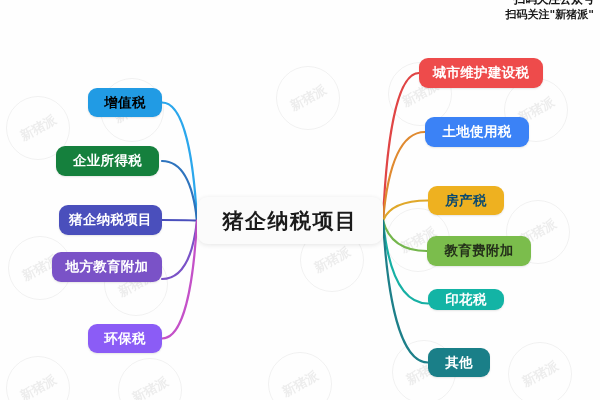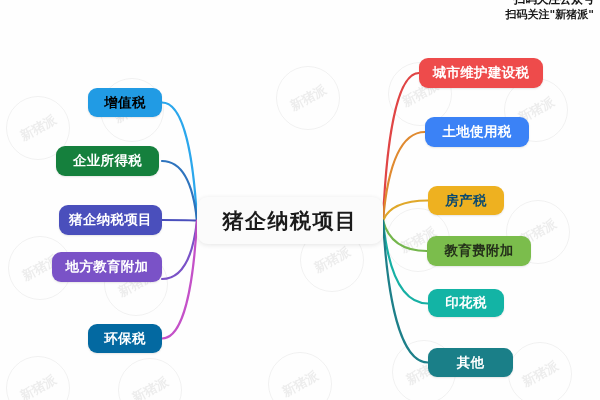--- a/index.html
+++ b/index.html
@@ -221,38 +221,38 @@
       </div>
       <div class="node" style="left: 56px; top: 146px; width: 103px; height: 30px; background: #15803d; color: rgb(255, 255, 255);">
         <span>企业所得税</span>
       </div>
       <div class="node" style="left: 59px; top: 205px; width: 103px; height: 30px; background: rgb(74, 79, 188); color: rgb(255, 255, 255);">
         <span>猪企纳税项目</span>
       </div>
       <div class="node" style="left: 52px; top: 252px; width: 110px; height: 30px; background: rgb(122, 82, 199); color: rgb(255, 255, 255);">
         <span>地方教育附加</span>
       </div>
-      <div class="node" style="left: 88px; top: 324px; width: 74px; height: 29px; background: #0369a1; color: rgb(255, 255, 255);">
+      <div class="node" style="left: 88px; top: 324px; width: 74px; height: 29px; background: #8b5cf6; color: rgb(255, 255, 255);">
         <span>环保税</span>
       </div>
     </div>
   <div id="nodes-right">
       <div class="node" style="left: 419px; top: 58px; width: 124px; height: 30px; background: rgb(238, 75, 75); color: rgb(255, 255, 255);">
         <span>城市维护建设税</span>
       </div>
       <div class="node" style="left: 425px; top: 117px; width: 104px; height: 30px; background: #3b82f6; color: rgb(255, 255, 255);">
         <span>土地使用税</span>
       </div>
       <div class="node" style="left: 428px; top: 186px; width: 76px; height: 29px; background: rgb(238, 177, 32); color: #0c4a6e;">
         <span>房产税</span>
       </div>
       <div class="node" style="left: 427px; top: 236px; width: 104px; height: 30px; background: rgb(123, 189, 76); color: rgb(36, 48, 26);">
         <span>教育费附加</span>
       </div>
-      <div class="node" style="left: 428px; top: 289px; width: 76px; height: 28px; background: rgb(19, 180, 165); color: rgb(255, 255, 255);">
+      <div class="node" style="left: 428px; top: 289px; width: 76px; height: 21px; background: rgb(19, 180, 165); color: rgb(255, 255, 255);">
         <span>印花税</span>
       </div>
-      <div class="node" style="left: 428px; top: 348px; width: 85px; height: 29px; background: rgb(26, 127, 136); color: rgb(255, 255, 255); border-radius: 9px;">
+      <div class="node" style="left: 428px; top: 348px; width: 62px; height: 29px; background: rgb(26, 127, 136); color: rgb(255, 255, 255); border-radius: 9px;">
         <span>其他</span>
       </div>
     </div>
 
 </div>
 
 </body></html>

